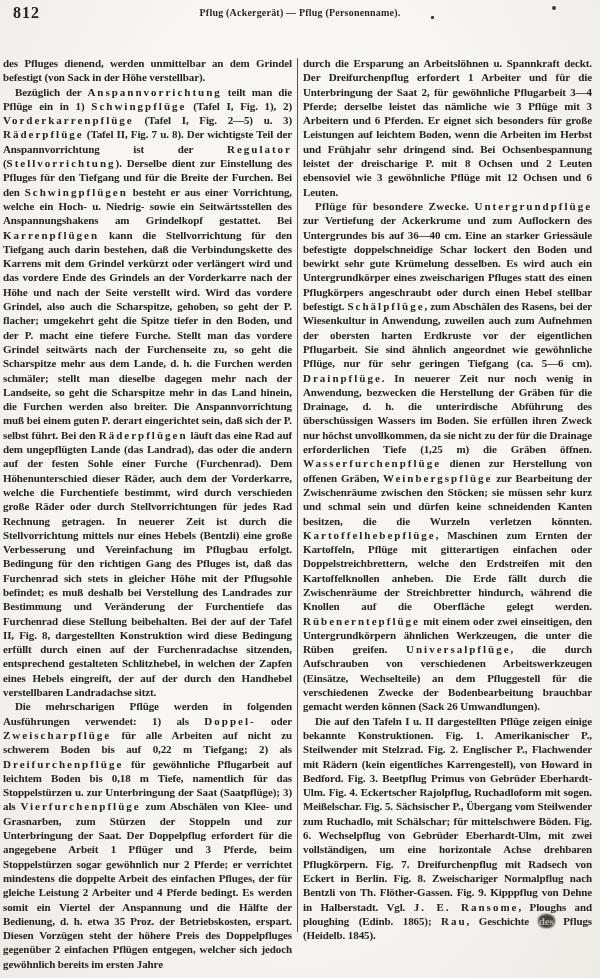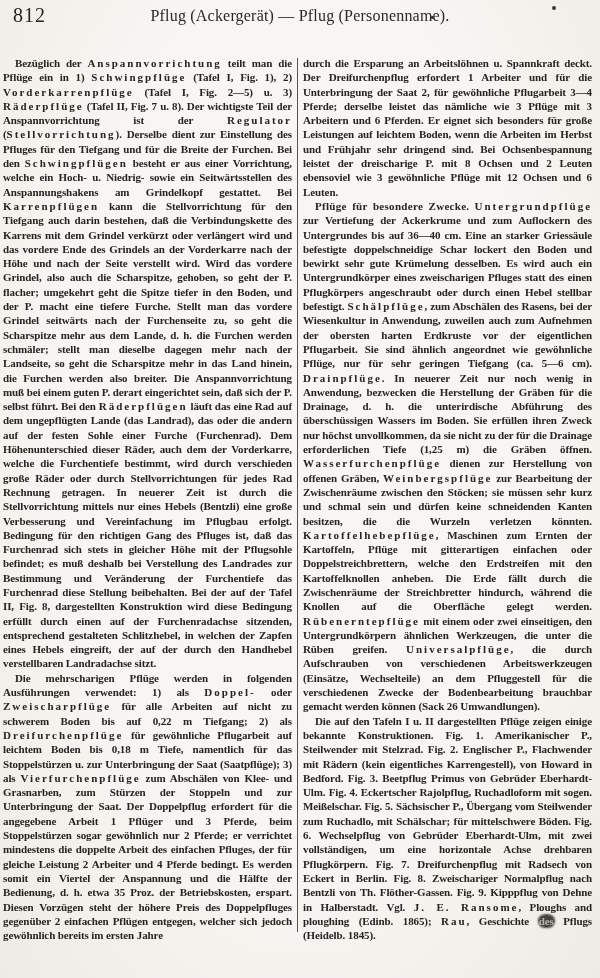--- a/index.html
+++ b/index.html
@@ -8,24 +8,24 @@
     font-family:"Liberation Serif","DejaVu Serif",serif;
     color:#262420;background:#f2f1ed;
   }
   .page{
     position:relative;width:600px;height:978px;
     background:radial-gradient(ellipse at 50% 42%, #f7f6f2 55%, #edebe6 100%);
   }
   .header{position:absolute;top:4px;left:0;right:0;height:22px;}
   .page-number{
     position:absolute;left:13px;top:0;
-    font-size:20px;font-weight:normal;letter-spacing:1px;
+    font-size:16px;font-weight:bold;letter-spacing:1px;
   }
   .title{
-    text-align:center;font-size:16px;font-weight:normal;
+    text-align:center;font-size:10px;font-weight:bold;
     padding-top:3px;letter-spacing:.2px;color:#2a2824;
   }
   .columns{
     position:absolute;top:56px;left:3px;width:594px;bottom:2px;
     display:flex;align-items:stretch;
   }
   .col{
     width:289px;text-align:justify;
     font-size:11px;line-height:14.3px;font-weight:bold;
     letter-spacing:-0.1px;
@@ -53,20 +53,21 @@
   <div class="header">
     <div class="page-number">812</div>
     <div class="title">Pflug (Ackergerät) — Pflug (Personenname).</div>
   </div>
 
   <div class="speck speck-1"></div>
   <div class="speck speck-2"></div>
 
   <div class="columns">
     <div class="col" id="left-column">
+        <p class="para cont"><span>des Pfluges dienend, werden unmittelbar an dem Grindel befestigt (von Sack in der Höhe verstellbar).</span></p>
         <p class="para"><span>Bezüglich der </span><span class="gesperrt">Anspannvorrichtung</span><span> teilt man die Pflüge ein in 1) </span><span class="gesperrt">Schwingpflüge</span><span> (Tafel I, Fig. 1), 2) </span><span class="gesperrt">Vorderkarrenpflüge</span><span> (Tafel I, Fig. 2—5) u. 3) </span><span class="gesperrt">Räderpflüge</span><span> (Tafel II, Fig. 7 u. 8). Der wichtigste Teil der Anspannvorrichtung ist der </span><span class="gesperrt">Regulator</span><span> (</span><span class="gesperrt">Stellvorrichtung</span><span>). Derselbe dient zur Einstellung des Pfluges für den Tiefgang und für die Breite der Furchen. Bei den </span><span class="gesperrt">Schwingpflügen</span><span> besteht er aus einer Vorrichtung, welche ein Hoch- u. Niedrig- sowie ein Seitwärtsstellen des Anspannungshakens am Grindelkopf gestattet. Bei </span><span class="gesperrt">Karrenpflügen</span><span> kann die Stellvorrichtung für den Tiefgang auch darin bestehen, daß die Verbindungskette des Karrens mit dem Grindel verkürzt oder verlängert wird und das vordere Ende des Grindels an der Vorderkarre nach der Höhe und nach der Seite verstellt wird. Wird das vordere Grindel, also auch die Scharspitze, gehoben, so geht der P. flacher; umgekehrt geht die Spitze tiefer in den Boden, und der P. macht eine tiefere Furche. Stellt man das vordere Grindel seitwärts nach der Furchenseite zu, so geht die Scharspitze mehr aus dem Lande, d. h. die Furchen werden schmäler; stellt man dieselbe dagegen mehr nach der Landseite, so geht die Scharspitze mehr in das Land hinein, die Furchen werden also breiter. Die Anspannvorrichtung muß bei einem guten P. derart eingerichtet sein, daß sich der P. selbst führt. Bei den </span><span class="gesperrt">Räderpflügen</span><span> läuft das eine Rad auf dem ungepflügten Lande (das Landrad), das oder die andern auf der festen Sohle einer Furche (Furchenrad). Dem Höhenunterschied dieser Räder, auch dem der Vorderkarre, welche die Furchentiefe bestimmt, wird durch verschieden große Räder oder durch Stellvorrichtungen für jedes Rad Rechnung getragen. In neuerer Zeit ist durch die Stellvorrichtung mittels nur eines Hebels (Bentzli) eine große Verbesserung und Vereinfachung im Pflugbau erfolgt. Bedingung für den richtigen Gang des Pfluges ist, daß das Furchenrad sich stets in gleicher Höhe mit der Pflugsohle befindet; es muß deshalb bei Verstellung des Landrades zur Bestimmung und Veränderung der Furchentiefe das Furchenrad diese Stellung beibehalten. Bei der auf der Tafel II, Fig. 8, dargestellten Konstruktion wird diese Bedingung erfüllt durch einen auf der Furchenradachse sitzenden, entsprechend gestalteten Schlitzhebel, in welchen der Zapfen eines Hebels eingreift, der auf der durch den Handhebel verstellbaren Landradachse sitzt.</span></p>
         <p class="para"><span>Die mehrscharigen Pflüge werden in folgenden Ausführungen verwendet: 1) als </span><span class="gesperrt">Doppel-</span><span> oder </span><span class="gesperrt">Zweischarpflüge</span><span> für alle Arbeiten auf nicht zu schwerem Boden bis auf 0,22 m Tiefgang; 2) als </span><span class="gesperrt">Dreifurchenpflüge</span><span> für gewöhnliche Pflugarbeit auf leichtem Boden bis 0,18 m Tiefe, namentlich für das Stoppelstürzen u. zur Unterbringung der Saat (Saatpflüge); 3) als </span><span class="gesperrt">Vierfurchenpflüge</span><span> zum Abschälen von Klee- und Grasnarben, zum Stürzen der Stoppeln und zur Unterbringung der Saat. Der Doppelpflug erfordert für die angegebene Arbeit 1 Pflüger und 3 Pferde, beim Stoppelstürzen sogar gewöhnlich nur 2 Pferde; er verrichtet mindestens die doppelte Arbeit des einfachen Pfluges, der für gleiche Leistung 2 Arbeiter und 4 Pferde bedingt. Es werden somit ein Viertel der Anspannung und die Hälfte der Bedienung, d. h. etwa 35 Proz. der Betriebskosten, erspart. Diesen Vorzügen steht der höhere Preis des Doppelpfluges gegenüber 2 einfachen Pflügen entgegen, welcher sich jedoch gewöhnlich bereits im ersten Jahre</span></p>
       </div>
     <div class="divider"></div>
     <div class="col" id="right-column">
         <p class="para cont"><span>durch die Ersparung an Arbeitslöhnen u. Spannkraft deckt. Der Dreifurchenpflug erfordert 1 Arbeiter und für die Unterbringung der Saat 2, für gewöhnliche Pflugarbeit 3—4 Pferde; derselbe leistet das nämliche wie 3 Pflüge mit 3 Arbeitern und 6 Pferden. Er eignet sich besonders für große Leistungen auf leichtem Boden, wenn die Arbeiten im Herbst und Frühjahr sehr dringend sind. Bei Ochsenbespannung leistet der dreischarige P. mit 8 Ochsen und 2 Leuten ebensoviel wie 3 gewöhnliche Pflüge mit 12 Ochsen und 6 Leuten.</span></p>
         <p class="para"><span class="lead">Pflüge für besondere Zwecke.</span><span> </span><span class="gesperrt">Untergrundpflüge</span><span> zur Vertiefung der Ackerkrume und zum Auflockern des Untergrundes bis auf 36—40 cm. Eine an starker Griessäule befestigte doppelschneidige Schar lockert den Boden und bewirkt sehr gute Krümelung desselben. Es wird auch ein Untergrundkörper eines zweischarigen Pfluges statt des einen Pflugkörpers angeschraubt oder durch einen Hebel stellbar befestigt. </span><span class="gesperrt">Schälpflüge</span><span>, zum Abschälen des Rasens, bei der Wiesenkultur in Anwendung, zuweilen auch zum Aufnehmen der obersten harten Erdkruste vor der eigentlichen Pflugarbeit. Sie sind ähnlich angeordnet wie gewöhnliche Pflüge, nur für sehr geringen Tiefgang (ca. 5—6 cm). </span><span class="gesperrt">Drainpflüge</span><span>. In neuerer Zeit nur noch wenig in Anwendung, bezwecken die Herstellung der Gräben für die Drainage, d. h. die unterirdische Abführung des überschüssigen Wassers im Boden. Sie erfüllen ihren Zweck nur höchst unvollkommen, da sie nicht zu der für die Drainage erforderlichen Tiefe (1,25 m) die Gräben öffnen. </span><span class="gesperrt">Wasserfurchenpflüge</span><span> dienen zur Herstellung von offenen Gräben, </span><span class="gesperrt">Weinbergspflüge</span><span> zur Bearbeitung der Zwischenräume zwischen den Stöcken; sie müssen sehr kurz und schmal sein und dürfen keine schneidenden Kanten besitzen, die die Wurzeln verletzen könnten. </span><span class="gesperrt">Kartoffelhebepflüge</span><span>, Maschinen zum Ernten der Kartoffeln, Pflüge mit gitterartigen einfachen oder Doppelstreichbrettern, welche den Erdstreifen mit den Kartoffelknollen anheben. Die Erde fällt durch die Zwischenräume der Streichbretter hindurch, während die Knollen auf die Oberfläche gelegt werden. </span><span class="gesperrt">Rübenerntepflüge</span><span> mit einem oder zwei einseitigen, den Untergrundkörpern ähnlichen Werkzeugen, die unter die Rüben greifen. </span><span class="gesperrt">Universalpflüge</span><span>, die durch Aufschrauben von verschiedenen Arbeitswerkzeugen (Einsätze, Wechselteile) an dem Pfluggestell für die verschiedenen Zwecke der Bodenbearbeitung brauchbar gemacht werden können (Sack 26 Umwandlungen).</span></p>
         <p class="para"><span>Die auf den Tafeln I u. II dargestellten Pflüge zeigen einige bekannte Konstruktionen. Fig. 1. Amerikanischer P., Steilwender mit Stelzrad. Fig. 2. Englischer P., Flachwender mit Rädern (kein eigentliches Karrengestell), von Howard in Bedford. Fig. 3. Beetpflug Primus von Gebrüder Eberhardt-Ulm. Fig. 4. Eckertscher Rajolpflug, Ruchadloform mit sogen. Meißelschar. Fig. 5. Sächsischer P., Übergang vom Steilwender zum Ruchadlo, mit Schälschar; für mittelschwere Böden. Fig. 6. Wechselpflug von Gebrüder Eberhardt-Ulm, mit zwei vollständigen, um eine horizontale Achse drehbaren Pflugkörpern. Fig. 7. Dreifurchenpflug mit Radsech von Eckert in Berlin. Fig. 8. Zweischariger Normalpflug nach Bentzli von Th. Flöther-Gassen. Fig. 9. Kipppflug von Dehne in Halberstadt. Vgl. </span><span class="gesperrt">J. E. Ransome</span><span>, Ploughs and ploughing (Edinb. 1865); </span><span class="gesperrt">Rau</span><span>, Geschichte </span><span class="smudge">des</span><span> Pflugs (Heidelb. 1845).</span></p>
       </div>
   </div>

